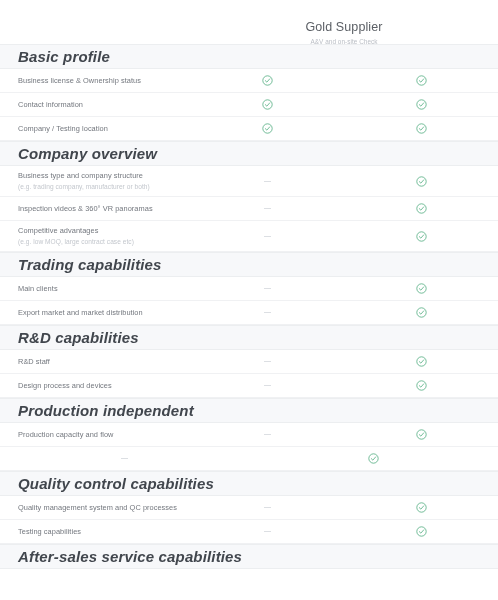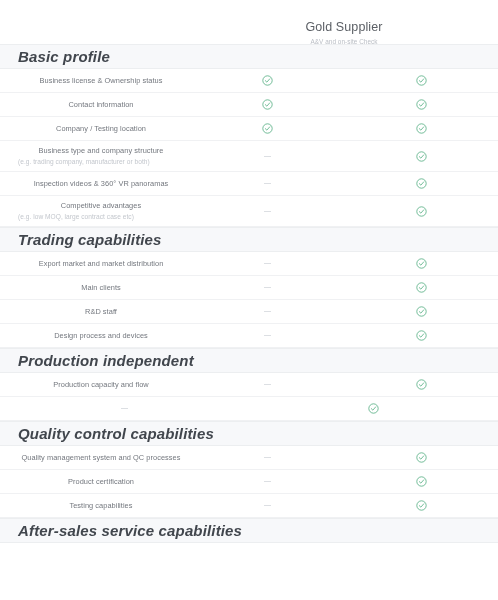--- a/index.html
+++ b/index.html
@@ -91,21 +91,20 @@
     flex: 0 0 190px;
     box-sizing: border-box;
     padding-left: 18px;
     padding-right: 6px;
   }
   .label-main {
     font-size: 7.4px;
     line-height: 10px;
     color: #73777e;
     letter-spacing: .05px;
-    text-align: center;
   }
   .label-sub {
     font-size: 6.6px;
     line-height: 9px;
     color: #c3c7cd;
     margin-top: 1px;
     letter-spacing: .03px;
   }
   .cell {
     flex: 1 1 0;
@@ -202,20 +201,23 @@
         </div>
         <div class="cell">
           <span>
             <svg class="check-icon" viewBox="0 0 24 24" xmlns="http://www.w3.org/2000/svg">
               <circle cx="12" cy="12" r="10.2" fill="none" stroke="#4caa7b" stroke-width="1.7"></circle>
               <path d="M7.2 12.3 L10.6 15.6 L16.9 8.4" fill="none" stroke="#4caa7b" stroke-width="1.7" stroke-linecap="round" stroke-linejoin="round"></path>
             </svg>
           </span>
         </div>
       </div>
+      <div class="section-header">
+        <div class="section-title">Company overview</div>
+      </div>
       <div class="row tall">
         <div class="row-label">
           <div class="label-main">Business type and company structure</div>
           <div class="label-sub">(e.g. trading company, manufacturer or both)</div>
         </div>
         <div class="cell">
           <span class="dash-mark"></span>
         </div>
         <div class="cell">
           <span>
@@ -257,49 +259,52 @@
               <path d="M7.2 12.3 L10.6 15.6 L16.9 8.4" fill="none" stroke="#4caa7b" stroke-width="1.7" stroke-linecap="round" stroke-linejoin="round"></path>
             </svg>
           </span>
         </div>
       </div>
       <div class="section-header">
         <div class="section-title">Trading capabilities</div>
       </div>
       <div class="row">
         <div class="row-label">
+          <div class="label-main">Main clients</div>
+        </div>
+        <div class="cell">
+          <span class="dash-mark"></span>
+        </div>
+        <div class="cell">
+          <span>
+            <svg class="check-icon" viewBox="0 0 24 24" xmlns="http://www.w3.org/2000/svg">
+              <circle cx="12" cy="12" r="10.2" fill="none" stroke="#4caa7b" stroke-width="1.7"></circle>
+              <path d="M7.2 12.3 L10.6 15.6 L16.9 8.4" fill="none" stroke="#4caa7b" stroke-width="1.7" stroke-linecap="round" stroke-linejoin="round"></path>
+            </svg>
+          </span>
+        </div>
+      </div>
+      <div class="row">
+        <div class="row-label">
           <div class="label-main">Export market and market distribution</div>
         </div>
         <div class="cell">
           <span class="dash-mark"></span>
         </div>
         <div class="cell">
           <span>
             <svg class="check-icon" viewBox="0 0 24 24" xmlns="http://www.w3.org/2000/svg">
               <circle cx="12" cy="12" r="10.2" fill="none" stroke="#4caa7b" stroke-width="1.7"></circle>
               <path d="M7.2 12.3 L10.6 15.6 L16.9 8.4" fill="none" stroke="#4caa7b" stroke-width="1.7" stroke-linecap="round" stroke-linejoin="round"></path>
             </svg>
           </span>
         </div>
       </div>
-      <div class="row">
-        <div class="row-label">
-          <div class="label-main">Main clients</div>
-        </div>
-        <div class="cell">
-          <span class="dash-mark"></span>
-        </div>
-        <div class="cell">
-          <span>
-            <svg class="check-icon" viewBox="0 0 24 24" xmlns="http://www.w3.org/2000/svg">
-              <circle cx="12" cy="12" r="10.2" fill="none" stroke="#4caa7b" stroke-width="1.7"></circle>
-              <path d="M7.2 12.3 L10.6 15.6 L16.9 8.4" fill="none" stroke="#4caa7b" stroke-width="1.7" stroke-linecap="round" stroke-linejoin="round"></path>
-            </svg>
-          </span>
-        </div>
+      <div class="section-header">
+        <div class="section-title">R&amp;D capabilities</div>
       </div>
       <div class="row">
         <div class="row-label">
           <div class="label-main">R&amp;D staff</div>
         </div>
         <div class="cell">
           <span class="dash-mark"></span>
         </div>
         <div class="cell">
           <span>
@@ -372,36 +377,20 @@
           <span>
             <svg class="check-icon" viewBox="0 0 24 24" xmlns="http://www.w3.org/2000/svg">
               <circle cx="12" cy="12" r="10.2" fill="none" stroke="#4caa7b" stroke-width="1.7"></circle>
               <path d="M7.2 12.3 L10.6 15.6 L16.9 8.4" fill="none" stroke="#4caa7b" stroke-width="1.7" stroke-linecap="round" stroke-linejoin="round"></path>
             </svg>
           </span>
         </div>
       </div>
       <div class="row">
         <div class="row-label">
-          <div class="label-main">Product certification</div>
-        </div>
-        <div class="cell">
-          <span class="dash-mark"></span>
-        </div>
-        <div class="cell">
-          <span>
-            <svg class="check-icon" viewBox="0 0 24 24" xmlns="http://www.w3.org/2000/svg">
-              <circle cx="12" cy="12" r="10.2" fill="none" stroke="#4caa7b" stroke-width="1.7"></circle>
-              <path d="M7.2 12.3 L10.6 15.6 L16.9 8.4" fill="none" stroke="#4caa7b" stroke-width="1.7" stroke-linecap="round" stroke-linejoin="round"></path>
-            </svg>
-          </span>
-        </div>
-      </div>
-      <div class="row">
-        <div class="row-label">
           <div class="label-main">Testing capabilities</div>
         </div>
         <div class="cell">
           <span class="dash-mark"></span>
         </div>
         <div class="cell">
           <span>
             <svg class="check-icon" viewBox="0 0 24 24" xmlns="http://www.w3.org/2000/svg">
               <circle cx="12" cy="12" r="10.2" fill="none" stroke="#4caa7b" stroke-width="1.7"></circle>
               <path d="M7.2 12.3 L10.6 15.6 L16.9 8.4" fill="none" stroke="#4caa7b" stroke-width="1.7" stroke-linecap="round" stroke-linejoin="round"></path>

